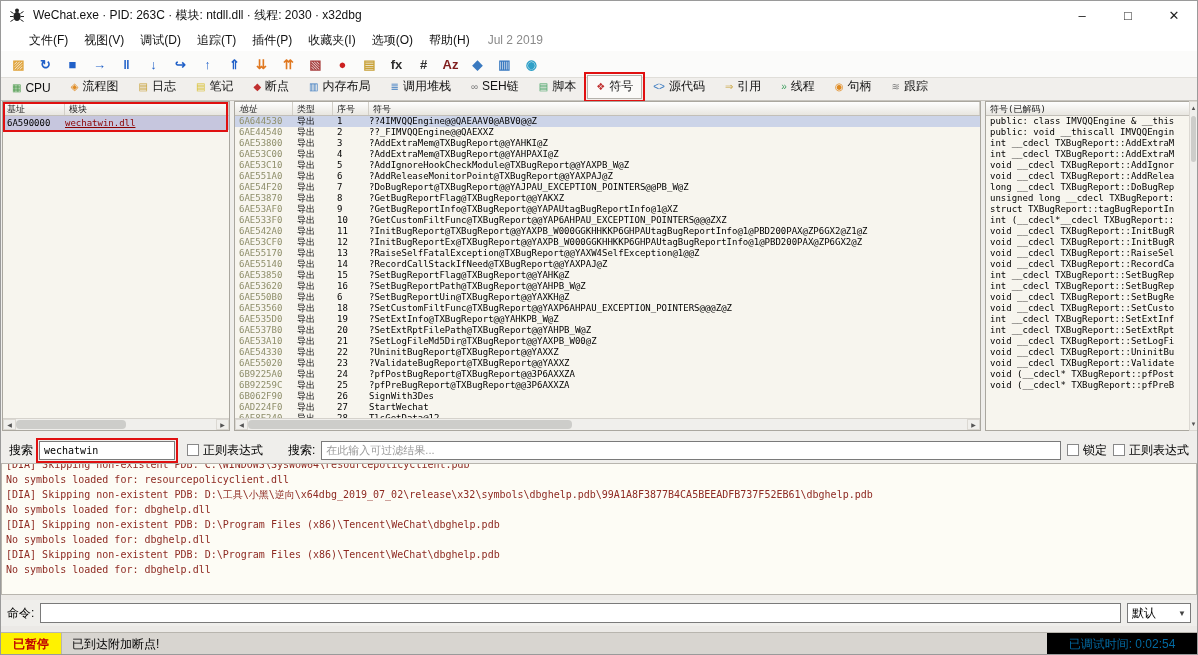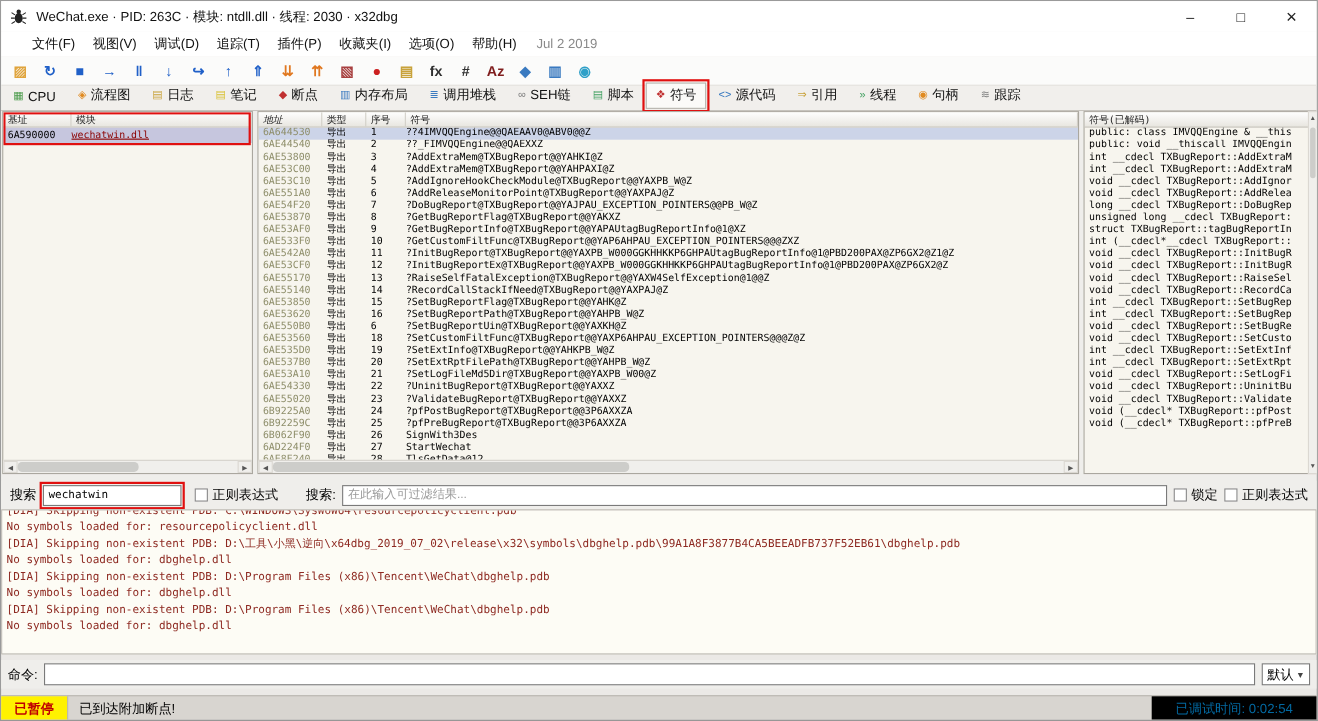--- a/index.html
+++ b/index.html
@@ -74,37 +74,37 @@
   .vscroll { position:absolute; left:1188px; top:0; width:9px; height:330px; background:#f0efec;
     border:1px solid #dbd8d2; display:flex; flex-direction:column; }
   .vsb-btn { height:12px; display:flex; align-items:center; justify-content:center; font-size:6px; color:#555; }
   .vsb-track { flex:1; position:relative; }
   .sb-thumb-v { position:absolute; left:1px; width:5px; top:2px; height:46px; background:#cdcdca; border-radius:3px; }
   
   .searchrow { position:absolute; top:336px; left:0; right:0; height:26px; display:flex;
     align-items:center; padding:0 8px; gap:6px; background:#efeeeb; font-size:12px; }
   .searchrow label { white-space:nowrap; }
   .inp { height:19px; border:1px solid #7a7a7a; background:#fff; padding:1px 4px; font-size:11px; }
-  .inp-module { width:126px; font-family:"DejaVu Sans Mono",monospace; font-size:10px;
+  .inp-module { width:136px; font-family:"DejaVu Sans Mono",monospace; font-size:10px;
     outline:2px solid #e01010; outline-offset:1px; margin-right:6px; }
   .inp-filter { flex:1; color:#222; }
   .inp-filter::placeholder { color:#9a9a9a; }
   .checkbox { width:12px; height:12px; border:1px solid #888; background:#fff; flex:none; }
   .cbgroup { display:flex; align-items:center; gap:4px; white-space:nowrap; }
   
   .logarea { position:absolute; top:362px; left:0; right:0; height:132px; background:#fdfcf5;
     border:1px solid #b8b5ae; overflow:hidden; }
   .log-lines { margin-top:-7px; padding-left:4px; }
   .logline { font-family:"DejaVu Sans Mono",monospace; font-size:10px; line-height:15px;
     color:#8e2a22; white-space:nowrap; overflow:hidden; }
   
   .cmdrow { position:absolute; top:599px; left:0; right:0; height:26px; display:flex;
     align-items:center; padding:0 6px; gap:6px; background:#efeeeb; }
   .cmd-input { flex:1; height:20px; border:1px solid #7a7a7a; background:#fff; padding:1px 4px; font-size:12px; }
-  .combo { width:44px; height:20px; border:1px solid #7a7a7a; background:#fff; display:flex;
+  .combo { width:64px; height:20px; border:1px solid #7a7a7a; background:#fff; display:flex;
     align-items:center; padding:0 4px; font-size:12px; }
   .combo .arrow { margin-left:auto; font-size:8px; color:#444; }
   
   .statusbar { position:absolute; top:631px; left:0; right:0; height:24px; background:#d8d5d0;
     border-top:1px solid #b8b5ae; display:flex; align-items:center; }
   .status-state { background:#fff200; color:#c00000; font-weight:bold; height:100%;
     display:flex; align-items:center; padding:0 12px; }
   .status-sep { width:1px; height:100%; background:#b8b5ae; }
   .status-msg { margin-left:10px; color:#000; }
   .status-time { margin-left:auto; background:#000; color:#0369a1; height:100%;

